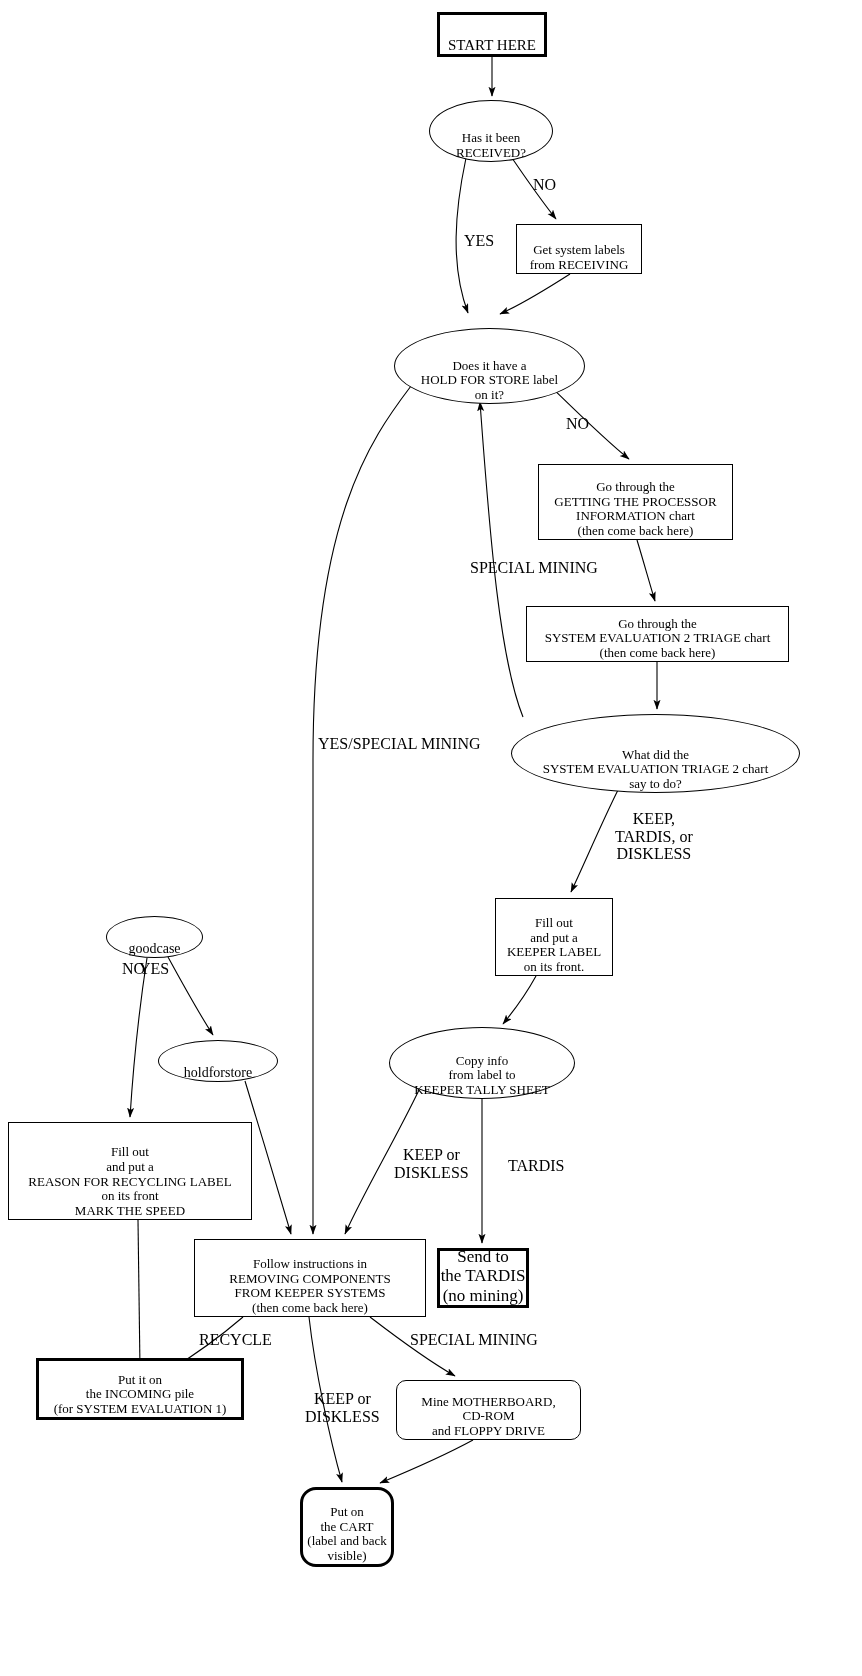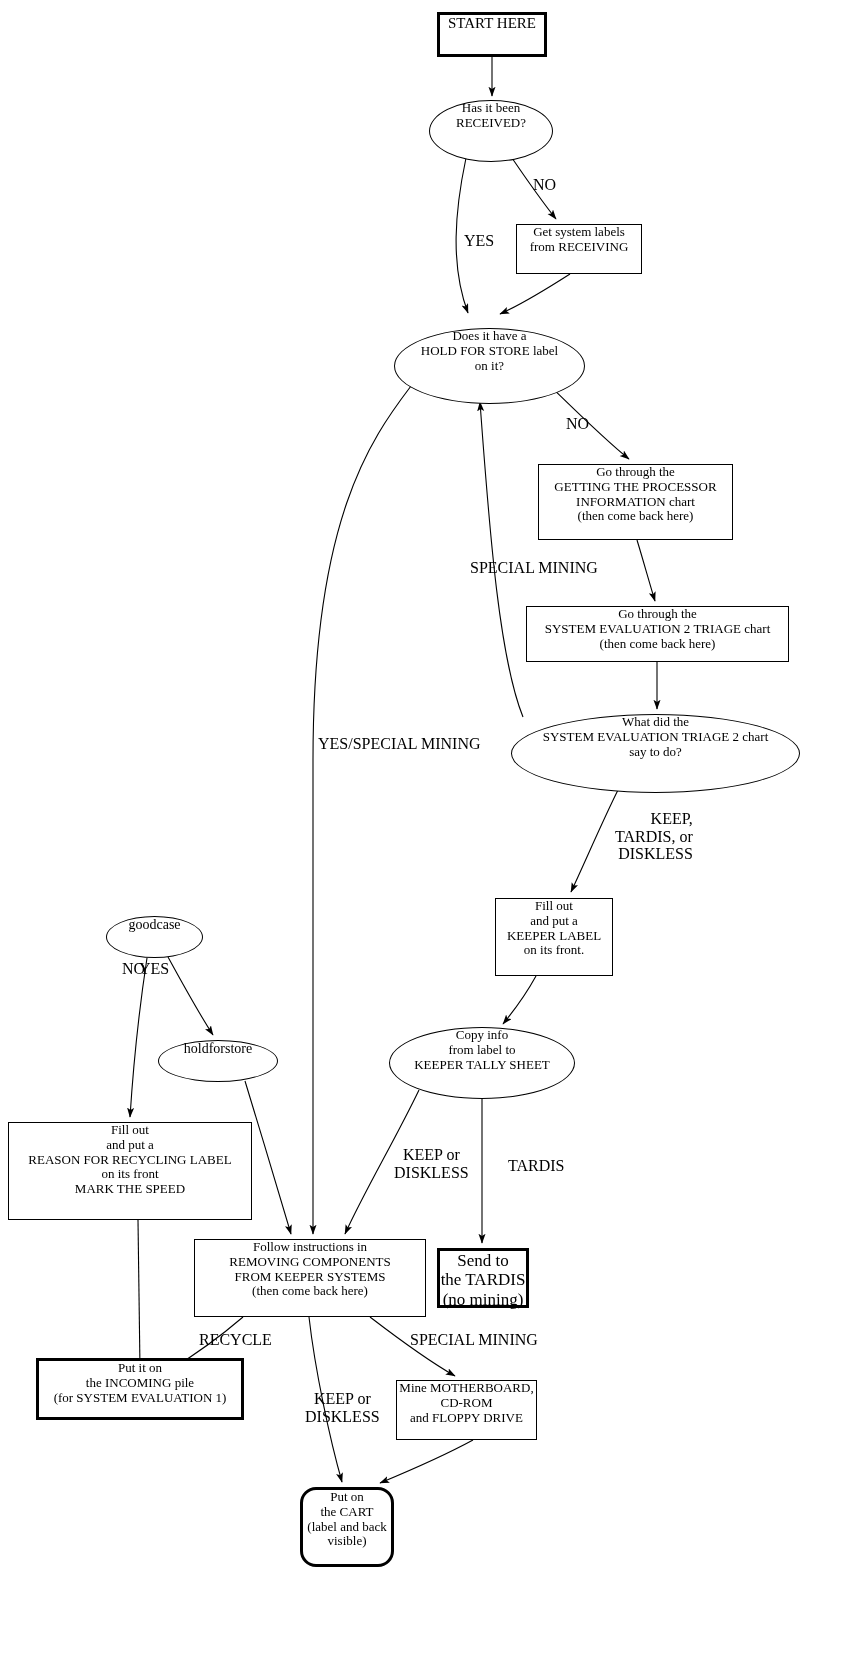--- a/index.html
+++ b/index.html
@@ -1,20 +1,20 @@
 <!DOCTYPE html>
 <html><head>
 <meta charset="utf-8">
 <style>
   html,body{margin:0;padding:0;background:#ffffff;}
   body{width:862px;height:1676px;position:relative;
        font-family:"Liberation Serif","DejaVu Serif",serif;color:#000;}
   #stage{position:absolute;left:0;top:0;width:862px;height:1676px;overflow:hidden;}
   svg#edges{position:absolute;left:0;top:0;width:862px;height:1676px;}
-  .node{position:absolute;box-sizing:border-box;display:flex;align-items:flex-start;
+  .node{position:absolute;box-sizing:border-box;display:flex;align-items:flex-end;
         justify-content:center;text-align:center;background:#fff;z-index:2;}
   .node .txt{display:block;line-height:1.14;white-space:pre-line;}
   .box{border:1px solid #000;}
   .box.thick{border:3px solid #000;}
   .ellipse{border:1px solid #000;border-radius:50%;}
   .elabel{position:absolute;z-index:3;white-space:pre-line;text-align:center;
           line-height:1.1;background:transparent;}
 </style>
 </head>
 <body>
@@ -118,39 +118,39 @@
       <div class="node box thick" style="left: 437px; top: 1248px; width: 92px; height: 60px; font-size: 17px;">
         <span class="txt">Send to
 the TARDIS
 (no mining)</span>
       </div>
       <div class="node box thick" style="left: 36px; top: 1358px; width: 208px; height: 62px; font-size: 13px;">
         <span class="txt">Put it on
 the INCOMING pile
 (for SYSTEM EVALUATION 1)</span>
       </div>
-      <div class="node box" style="left: 396px; top: 1380px; width: 141px; height: 60px; font-size: 13px;">
+      <div class="node box" style="left: 396px; top: 1380px; width: 185px; height: 60px; font-size: 13px; border-radius: 10px;">
         <span class="txt">Mine MOTHERBOARD,
 CD-ROM
 and FLOPPY DRIVE</span>
       </div>
       <div class="node box thick" style="left: 300px; top: 1487px; width: 94px; height: 80px; font-size: 13px; border-radius: 16px;">
         <span class="txt">Put on
 the CART
 (label and back
 visible)</span>
       </div>
     </div>
   <div id="labels-layer">
       <div class="elabel" style="left: 533px; top: 176px; font-size: 16px; text-align: left;">NO</div>
       <div class="elabel" style="left: 464px; top: 232px; font-size: 16px; text-align: left;">YES</div>
       <div class="elabel" style="left: 566px; top: 415px; font-size: 16px; text-align: left;">NO</div>
       <div class="elabel" style="left: 470px; top: 559px; font-size: 16px; text-align: left;">SPECIAL MINING</div>
       <div class="elabel" style="left: 318px; top: 735px; font-size: 16px; text-align: center;">YES/SPECIAL MINING</div>
-      <div class="elabel" style="left: 615px; top: 810px; font-size: 16px; text-align: right;">KEEP,
+      <div class="elabel" style="left: 615px; top: 810px; font-size: 16px; text-align: center;">KEEP,
 TARDIS, or
 DISKLESS</div>
       <div class="elabel" style="left: 122px; top: 960px; font-size: 16px; text-align: left;">NO</div>
       <div class="elabel" style="left: 139px; top: 960px; font-size: 16px; text-align: left;">YES</div>
       <div class="elabel" style="left: 394px; top: 1146px; font-size: 16px; text-align: center;">KEEP or
 DISKLESS</div>
       <div class="elabel" style="left: 484px; top: 1157px; font-size: 16px; text-align: right; padding-left: 24px;">TARDIS</div>
       <div class="elabel" style="left: 199px; top: 1331px; font-size: 16px; text-align: left;">RECYCLE</div>
       <div class="elabel" style="left: 305px; top: 1390px; font-size: 16px; text-align: center;">KEEP or
 DISKLESS</div>

